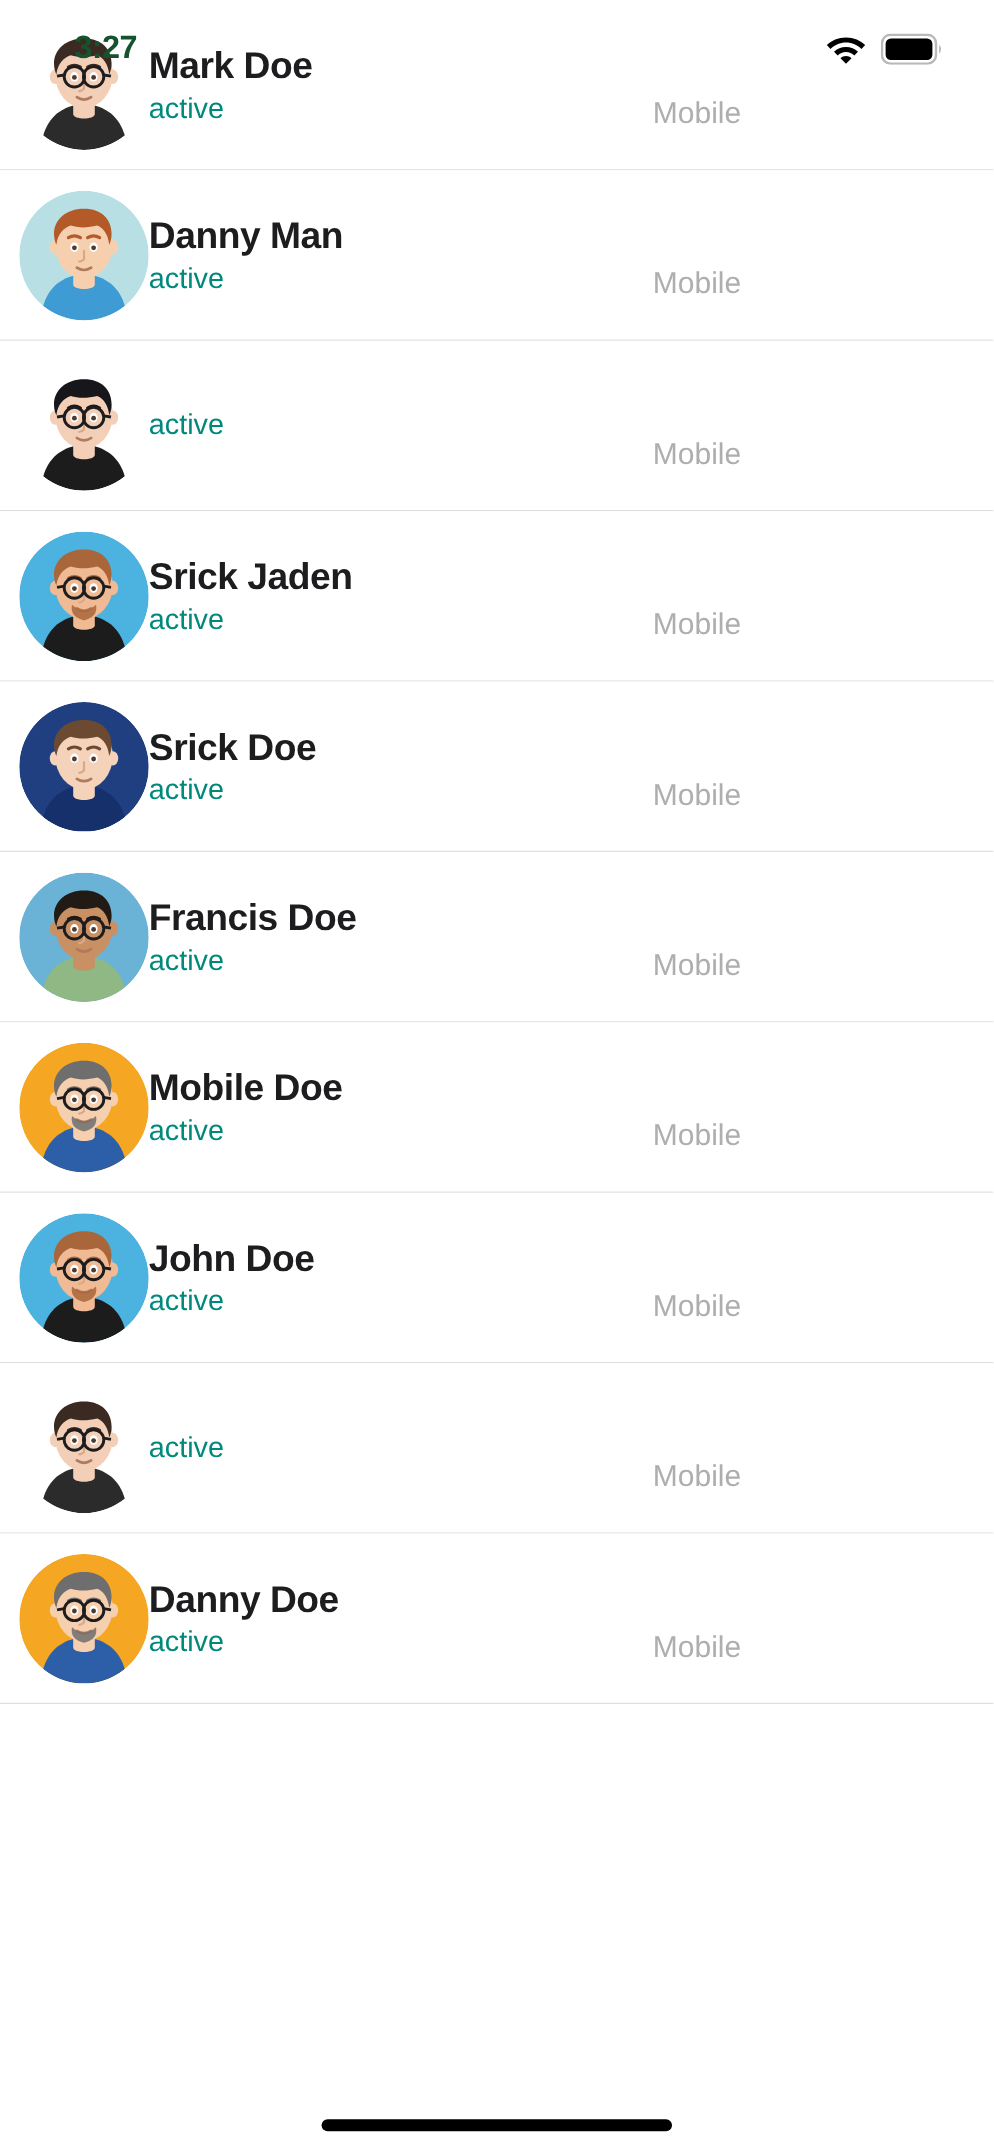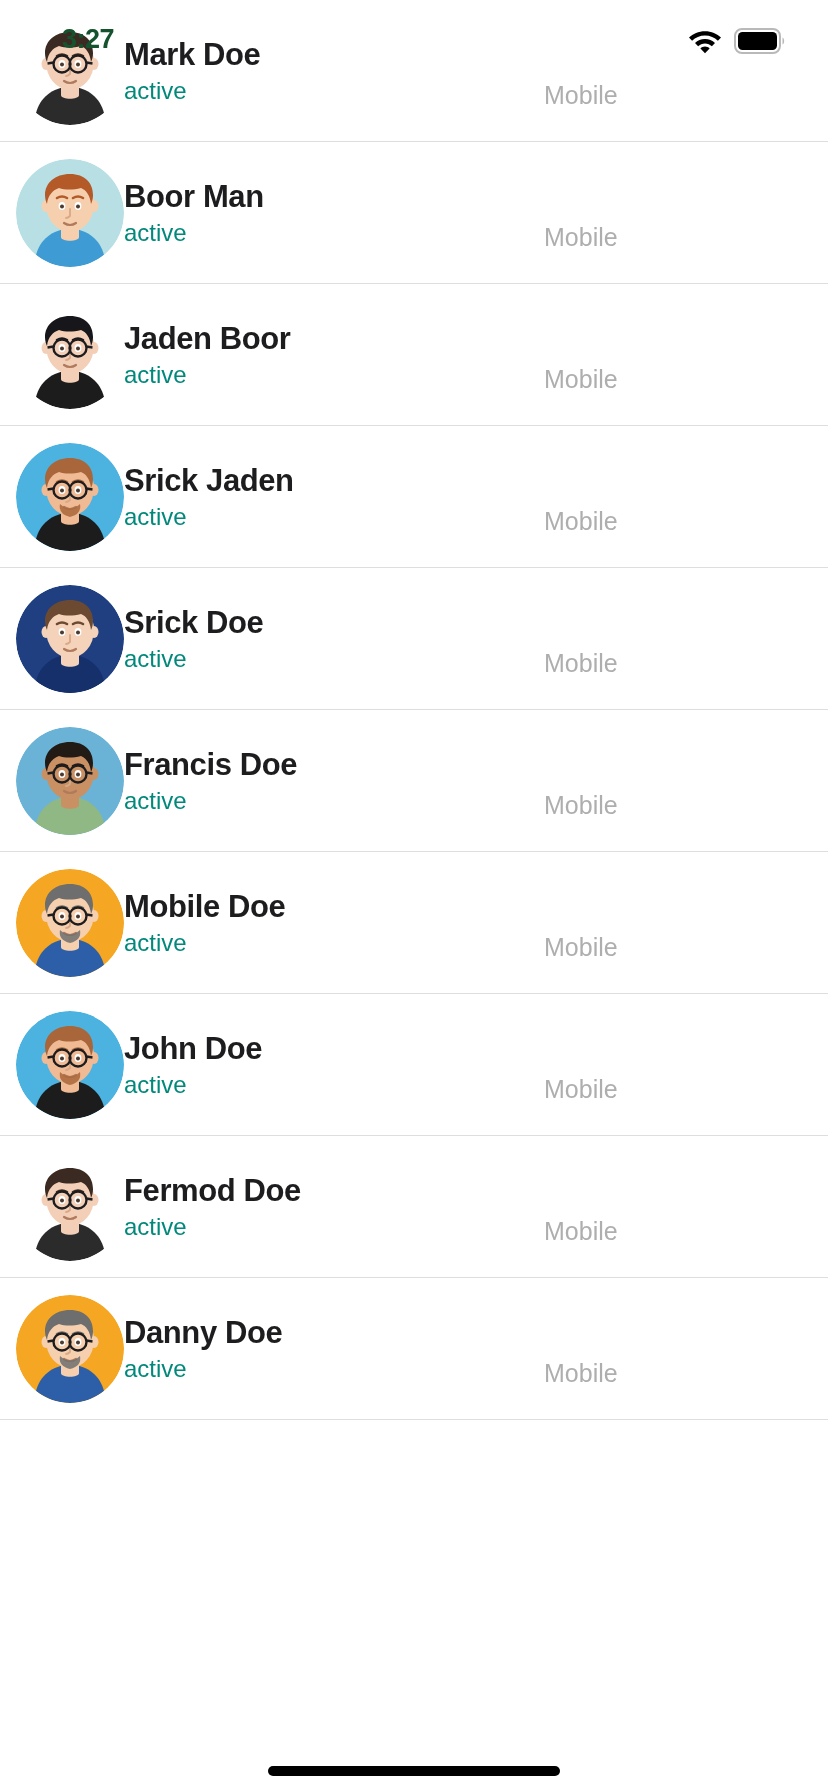--- a/index.html
+++ b/index.html
@@ -131,21 +131,21 @@
             <path d="M57 39q5-3 10 0" stroke="#b35a28" stroke-width="2.6" fill="none" stroke-linecap="round"></path>
             <ellipse cx="46" cy="47" rx="3.4" ry="4" fill="#ffffff"></ellipse>
             <ellipse cx="62" cy="47" rx="3.4" ry="4" fill="#ffffff"></ellipse>
             <circle cx="46" cy="47.5" r="2" fill="#4a3a30"></circle>
             <circle cx="62" cy="47.5" r="2" fill="#4a3a30"></circle>
             <path d="M54 50v7q-2 2-4 2" stroke="#d9a987" stroke-width="1.8" fill="none" stroke-linecap="round"></path>
             <path d="M48 64q6 4 12 0" stroke="#b07a5c" stroke-width="2.2" fill="none" stroke-linecap="round"></path>
           </svg>
         </div>
         <div class="row-text">
-          <div class="row-name">Boor Man</div>
+          <div class="row-name">Danny Man</div>
           <div class="row-status">active</div>
         </div>
         <div class="row-meta">Mobile</div>
       </div>
       <div class="contact-row">
         <div class="avatar">
           <svg viewBox="0 0 108 108" xmlns="http://www.w3.org/2000/svg">
             <circle cx="54" cy="54" r="54" fill="#ffffff"></circle>
             <path d="M54 70c-18 0-30 11-34 26 9 7 21 12 34 12s25-5 34-12c-4-15-16-26-34-26z" fill="#1c1c1c"></path>
             <path d="M45 58h18v20c0 5-18 5-18 0z" fill="#f3cfb8"></path>
@@ -164,21 +164,20 @@
             <g stroke="#1d1d1f" stroke-width="2.4" fill="none">
               <circle cx="46" cy="47" r="8.5"></circle>
               <circle cx="62" cy="47" r="8.5"></circle>
               <path d="M54.5 46.5h-1"></path>
               <path d="M37.5 45.5l-6 1"></path>
               <path d="M70.5 45.5l6 1"></path>
             </g>
           </svg>
         </div>
         <div class="row-text">
-          <div class="row-name">Jaden Boor</div>
           <div class="row-status">active</div>
         </div>
         <div class="row-meta">Mobile</div>
       </div>
       <div class="contact-row">
         <div class="avatar">
           <svg viewBox="0 0 108 108" xmlns="http://www.w3.org/2000/svg">
             <circle cx="54" cy="54" r="54" fill="#4cb3e0"></circle>
             <path d="M54 70c-18 0-30 11-34 26 9 7 21 12 34 12s25-5 34-12c-4-15-16-26-34-26z" fill="#1c1c1c"></path>
             <path d="M45 58h18v20c0 5-18 5-18 0z" fill="#f0bb94"></path>
@@ -358,21 +357,20 @@
             <g stroke="#1d1d1f" stroke-width="2.4" fill="none">
               <circle cx="46" cy="47" r="8.5"></circle>
               <circle cx="62" cy="47" r="8.5"></circle>
               <path d="M54.5 46.5h-1"></path>
               <path d="M37.5 45.5l-6 1"></path>
               <path d="M70.5 45.5l6 1"></path>
             </g>
           </svg>
         </div>
         <div class="row-text">
-          <div class="row-name">Fermod Doe</div>
           <div class="row-status">active</div>
         </div>
         <div class="row-meta">Mobile</div>
       </div>
       <div class="contact-row">
         <div class="avatar">
           <svg viewBox="0 0 108 108" xmlns="http://www.w3.org/2000/svg">
             <circle cx="54" cy="54" r="54" fill="#f5a623"></circle>
             <path d="M54 70c-18 0-30 11-34 26 9 7 21 12 34 12s25-5 34-12c-4-15-16-26-34-26z" fill="#2c5fa8"></path>
             <path d="M45 58h18v20c0 5-18 5-18 0z" fill="#f6cfae"></path>

